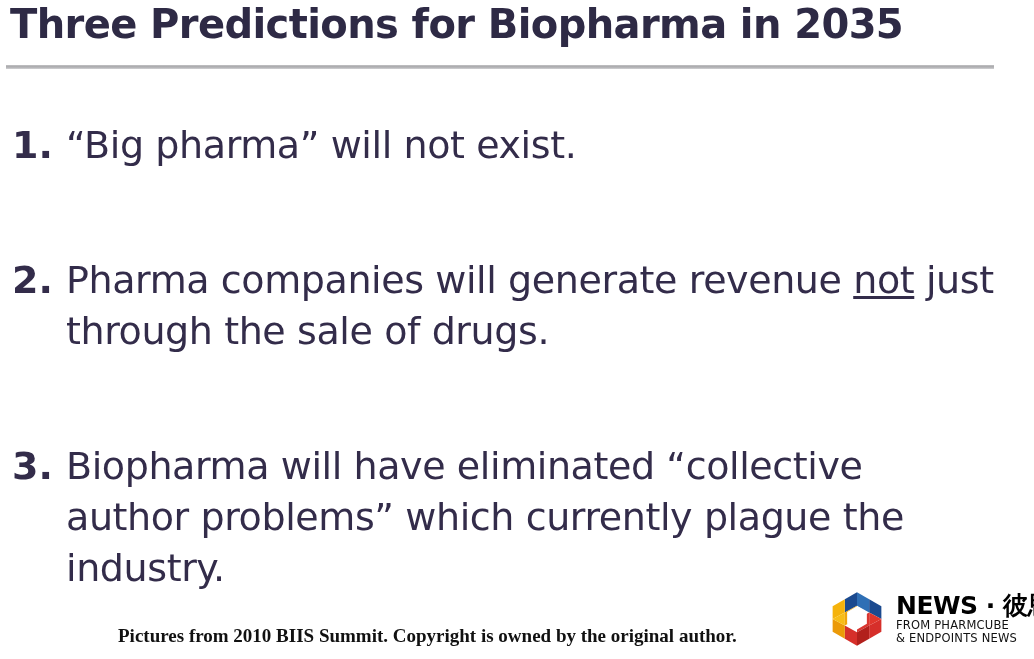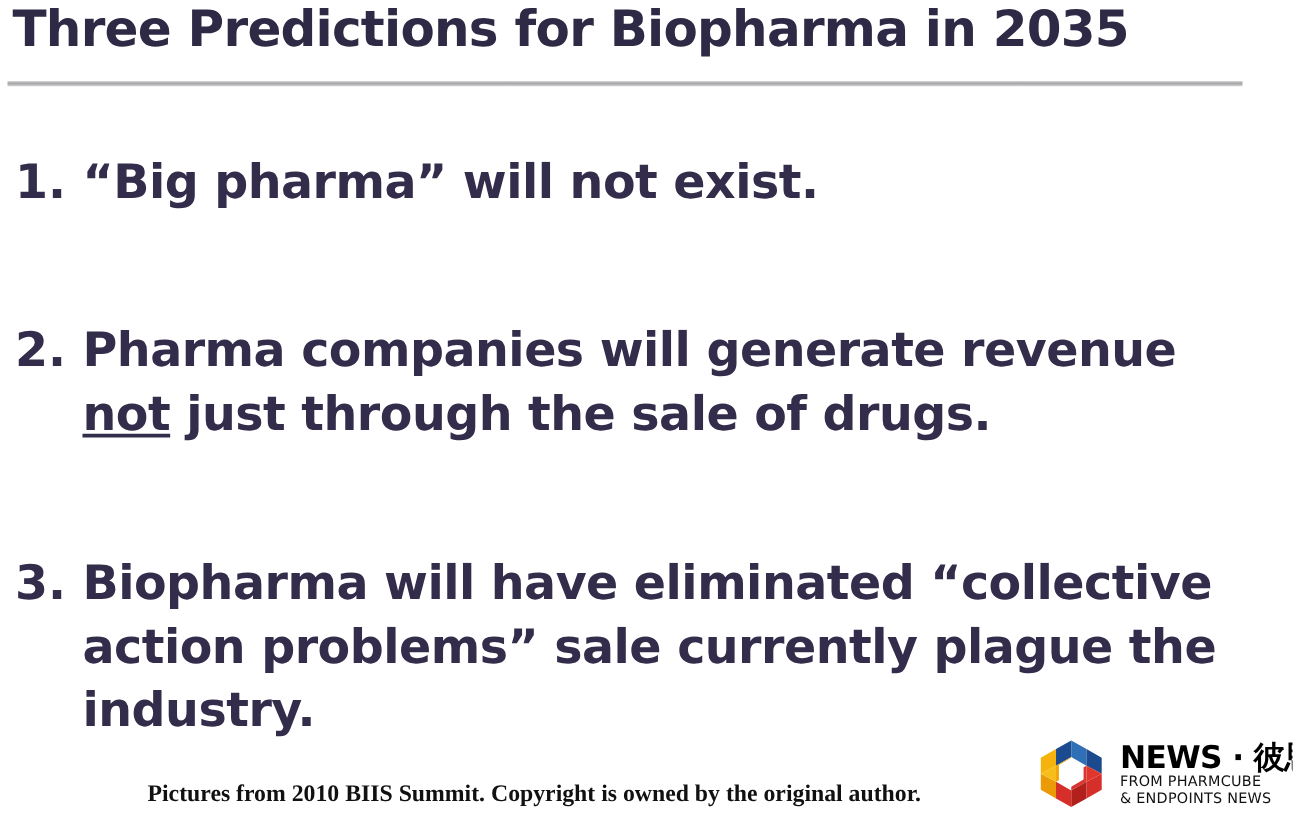--- a/index.html
+++ b/index.html
@@ -61,21 +61,21 @@
     font-weight: bold;
     font-size: 38px;
     line-height: 51px;
     color: #332c4a;
   }
   .prediction-text {
     display: block;
     margin-left: 66px;
     margin-right: 40px;
     font-family: "DejaVu Sans", sans-serif;
-    font-weight: bold;
+    font-weight: normal;
     font-size: 38px;
     line-height: 51px;
     letter-spacing: -0.4px;
     color: #332c4a;
   }
   .prediction-text u {
     text-decoration: underline;
     text-underline-offset: 3px;
     text-decoration-thickness: 3px;
   }
@@ -155,21 +155,21 @@
     <span class="prediction-text"><span>“Big pharma” will not exist.</span><u></u><span></span></span>
   </div>
 
   <div class="prediction" id="prediction-2">
     <span class="prediction-number">2.</span>
     <span class="prediction-text"><span>Pharma companies will generate revenue </span><u>not</u><span> just through the sale of drugs.</span></span>
   </div>
 
   <div class="prediction" id="prediction-3">
     <span class="prediction-number">3.</span>
-    <span class="prediction-text"><span>Biopharma will have eliminated “collective action problems” sale currently plague the industry.</span><u></u><span></span></span>
+    <span class="prediction-text"><span>Biopharma will have eliminated “collective author problems” which currently plague the industry.</span><u></u><span></span></span>
   </div>
 
 </div>
 
 <div id="bottom-caption">Pictures from 2010 BIIS Summit. Copyright is owned by the original author.</div>
 
 <div id="watermark-panel">
 
   <svg id="logo-hex-mark" viewBox="0 0 100 100">
 

